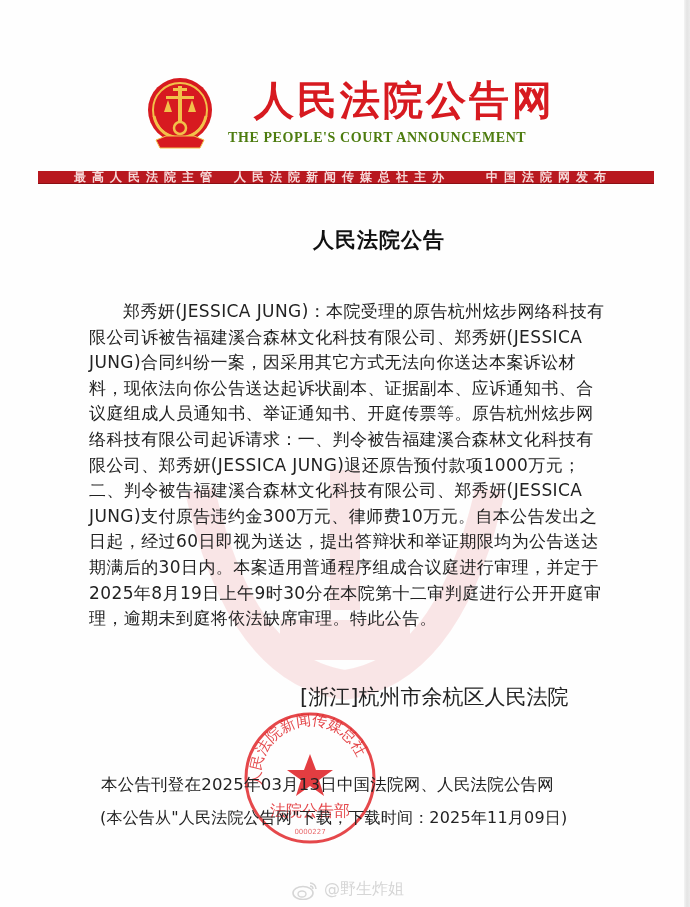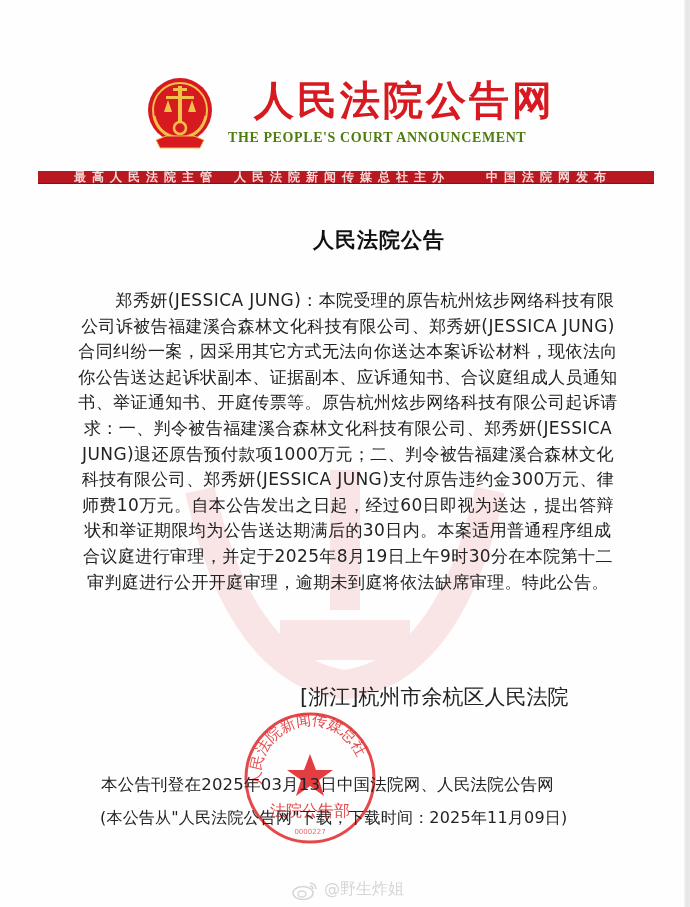--- a/index.html
+++ b/index.html
@@ -32,21 +32,21 @@
     position:absolute; left:180px; top:470px; width:330px; height:230px; opacity:0.10;
   }
   .doc-title {
     position:absolute; left:0; width:690px; top:226px; text-align:center;
     font-size:21px; font-weight:bold; color:#111; letter-spacing:1px;padding-left:34px;
   }
   .body-text {
     position:absolute; left:78px; top:288px; width:540px;
     font-size:17px; line-height:25.6px; color:#222; letter-spacing:0.4px;
   }
-  .body-text p { margin:0; text-indent:34px;text-align:center; }
+  .body-text p { margin:11px; text-indent:34px; }
   .court-name {
     position:absolute; left:300px; top:683px; font-size:21px; color:#222; white-space:nowrap;
   }
   .stamp { position:absolute; left:240px; top:706px; width:140px; height:145px; }
   .pub-line {
     position:absolute; left:101px; top:774px; font-size:16.5px; color:#222; white-space:nowrap; letter-spacing:0.2px;text-align:right;
   }
   .dl-line {
     position:absolute; left:100px; top:808px; font-size:16px; color:#222; white-space:nowrap; letter-spacing:0.2px;
   }

